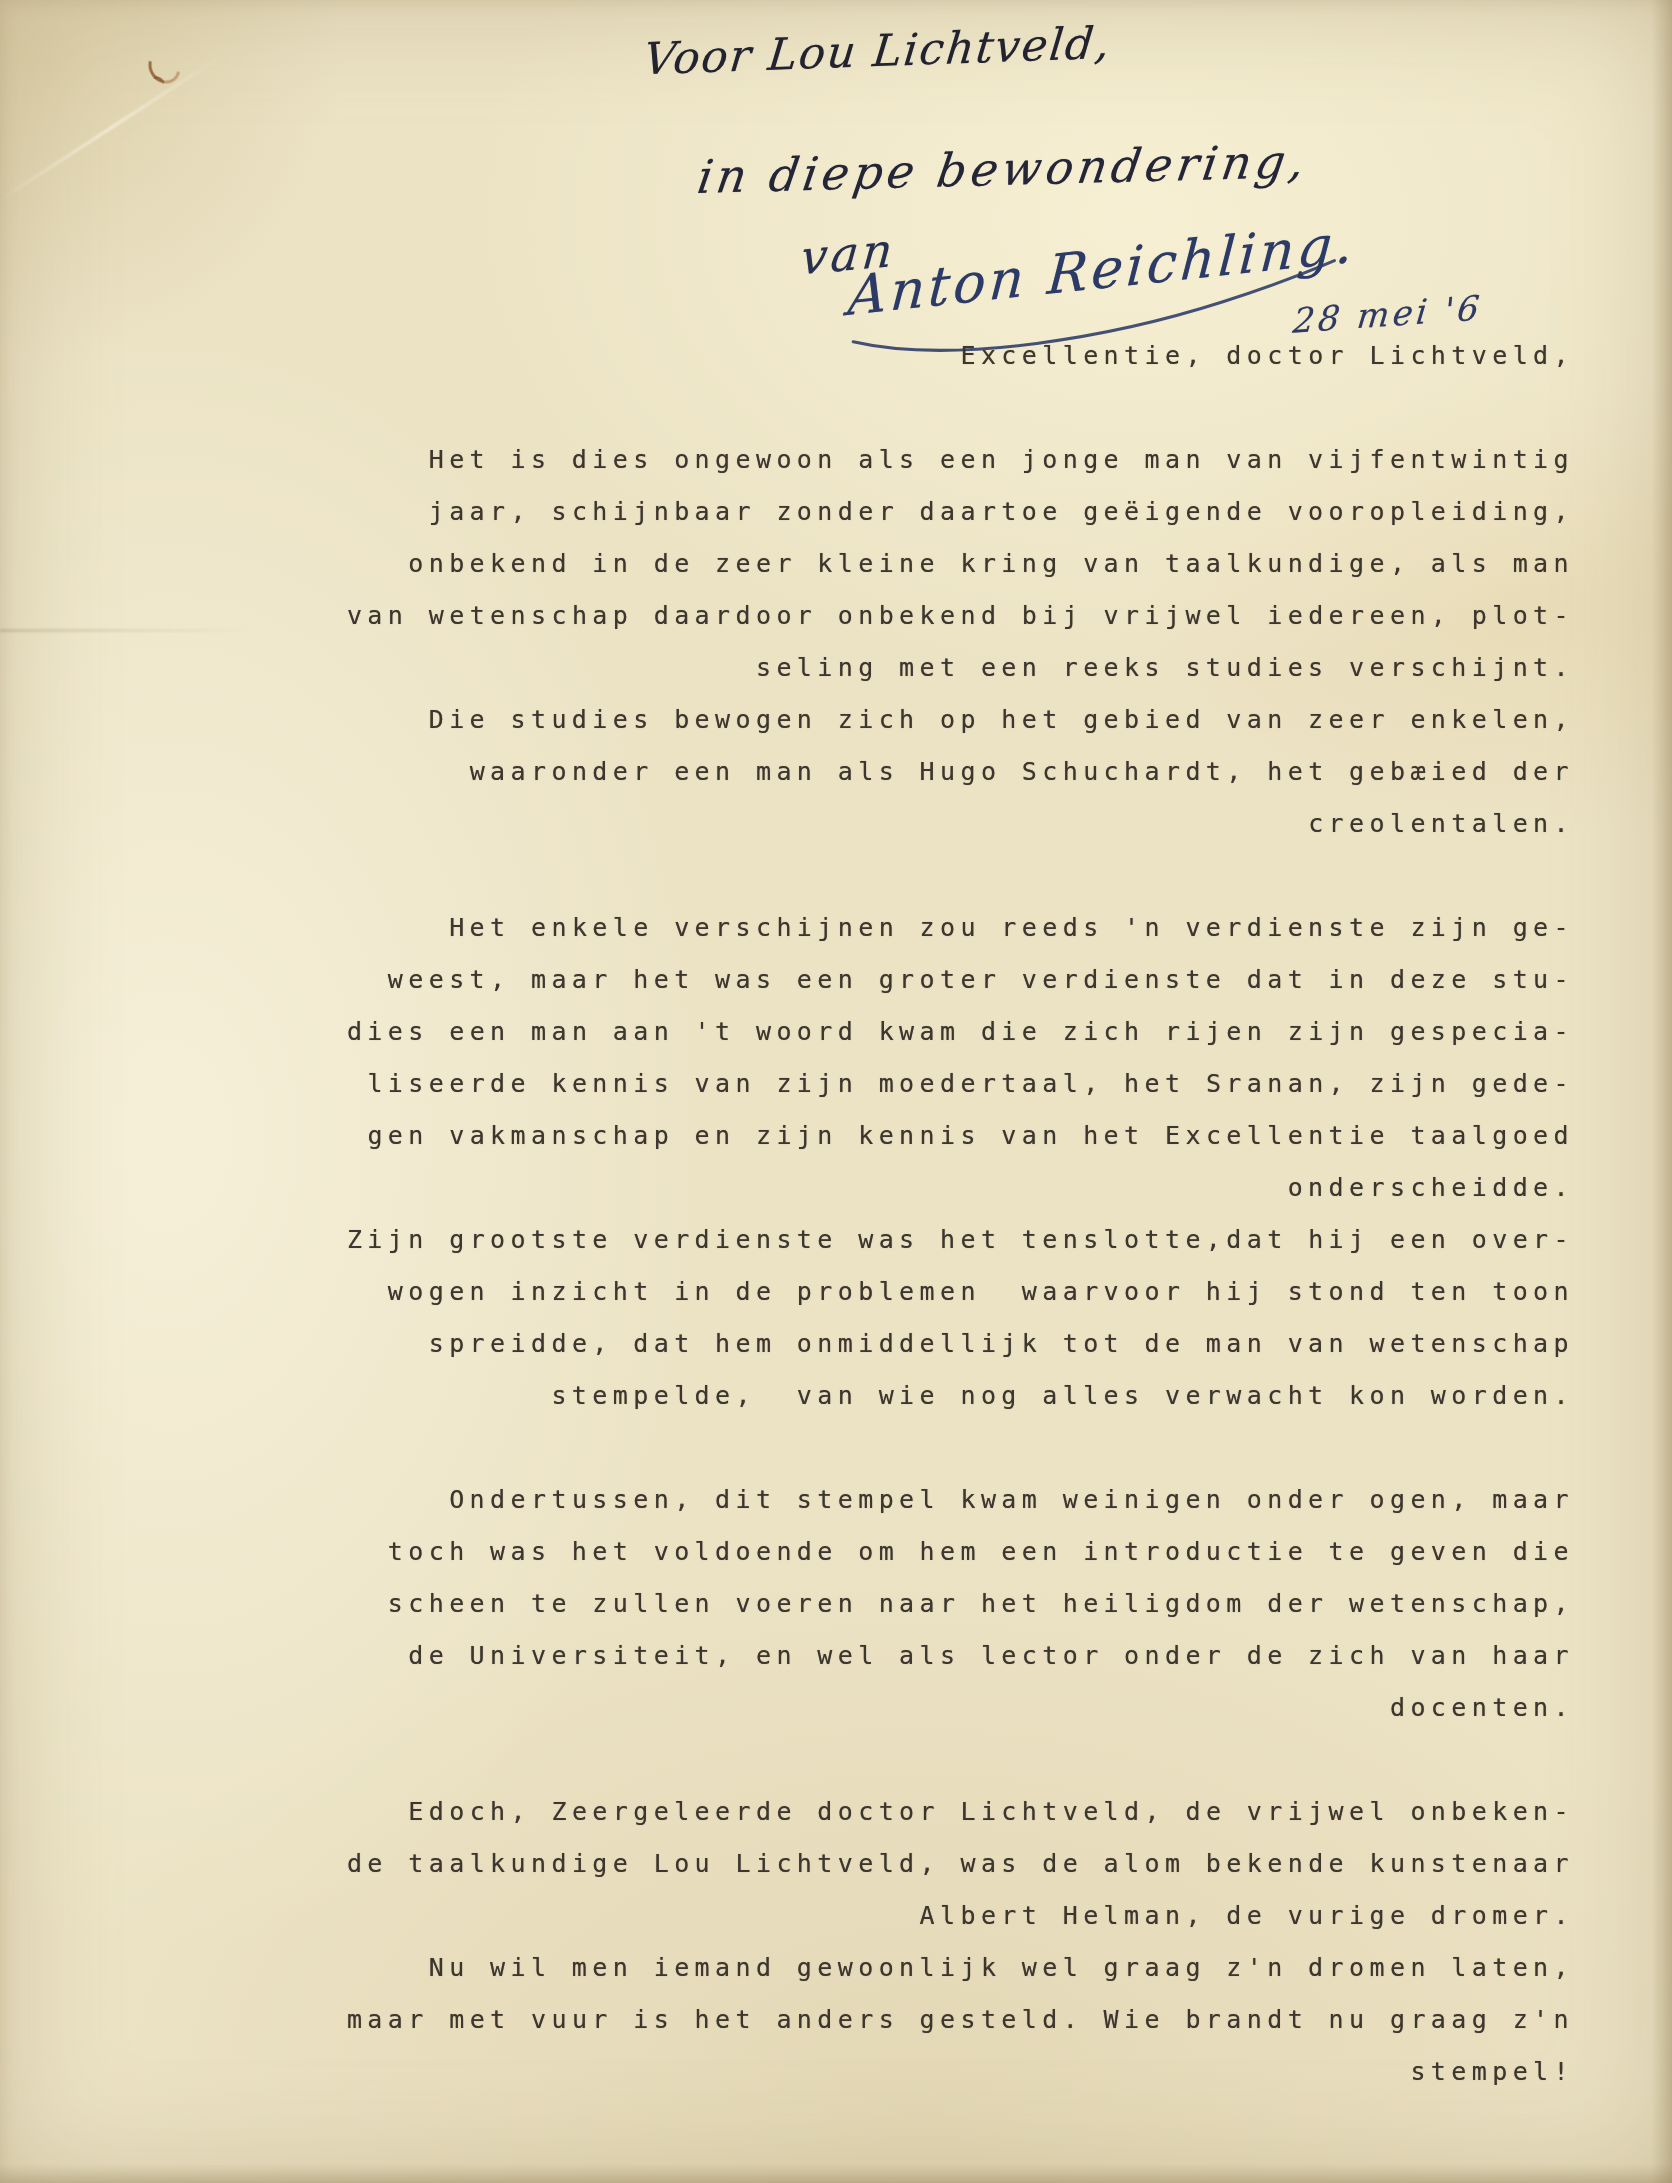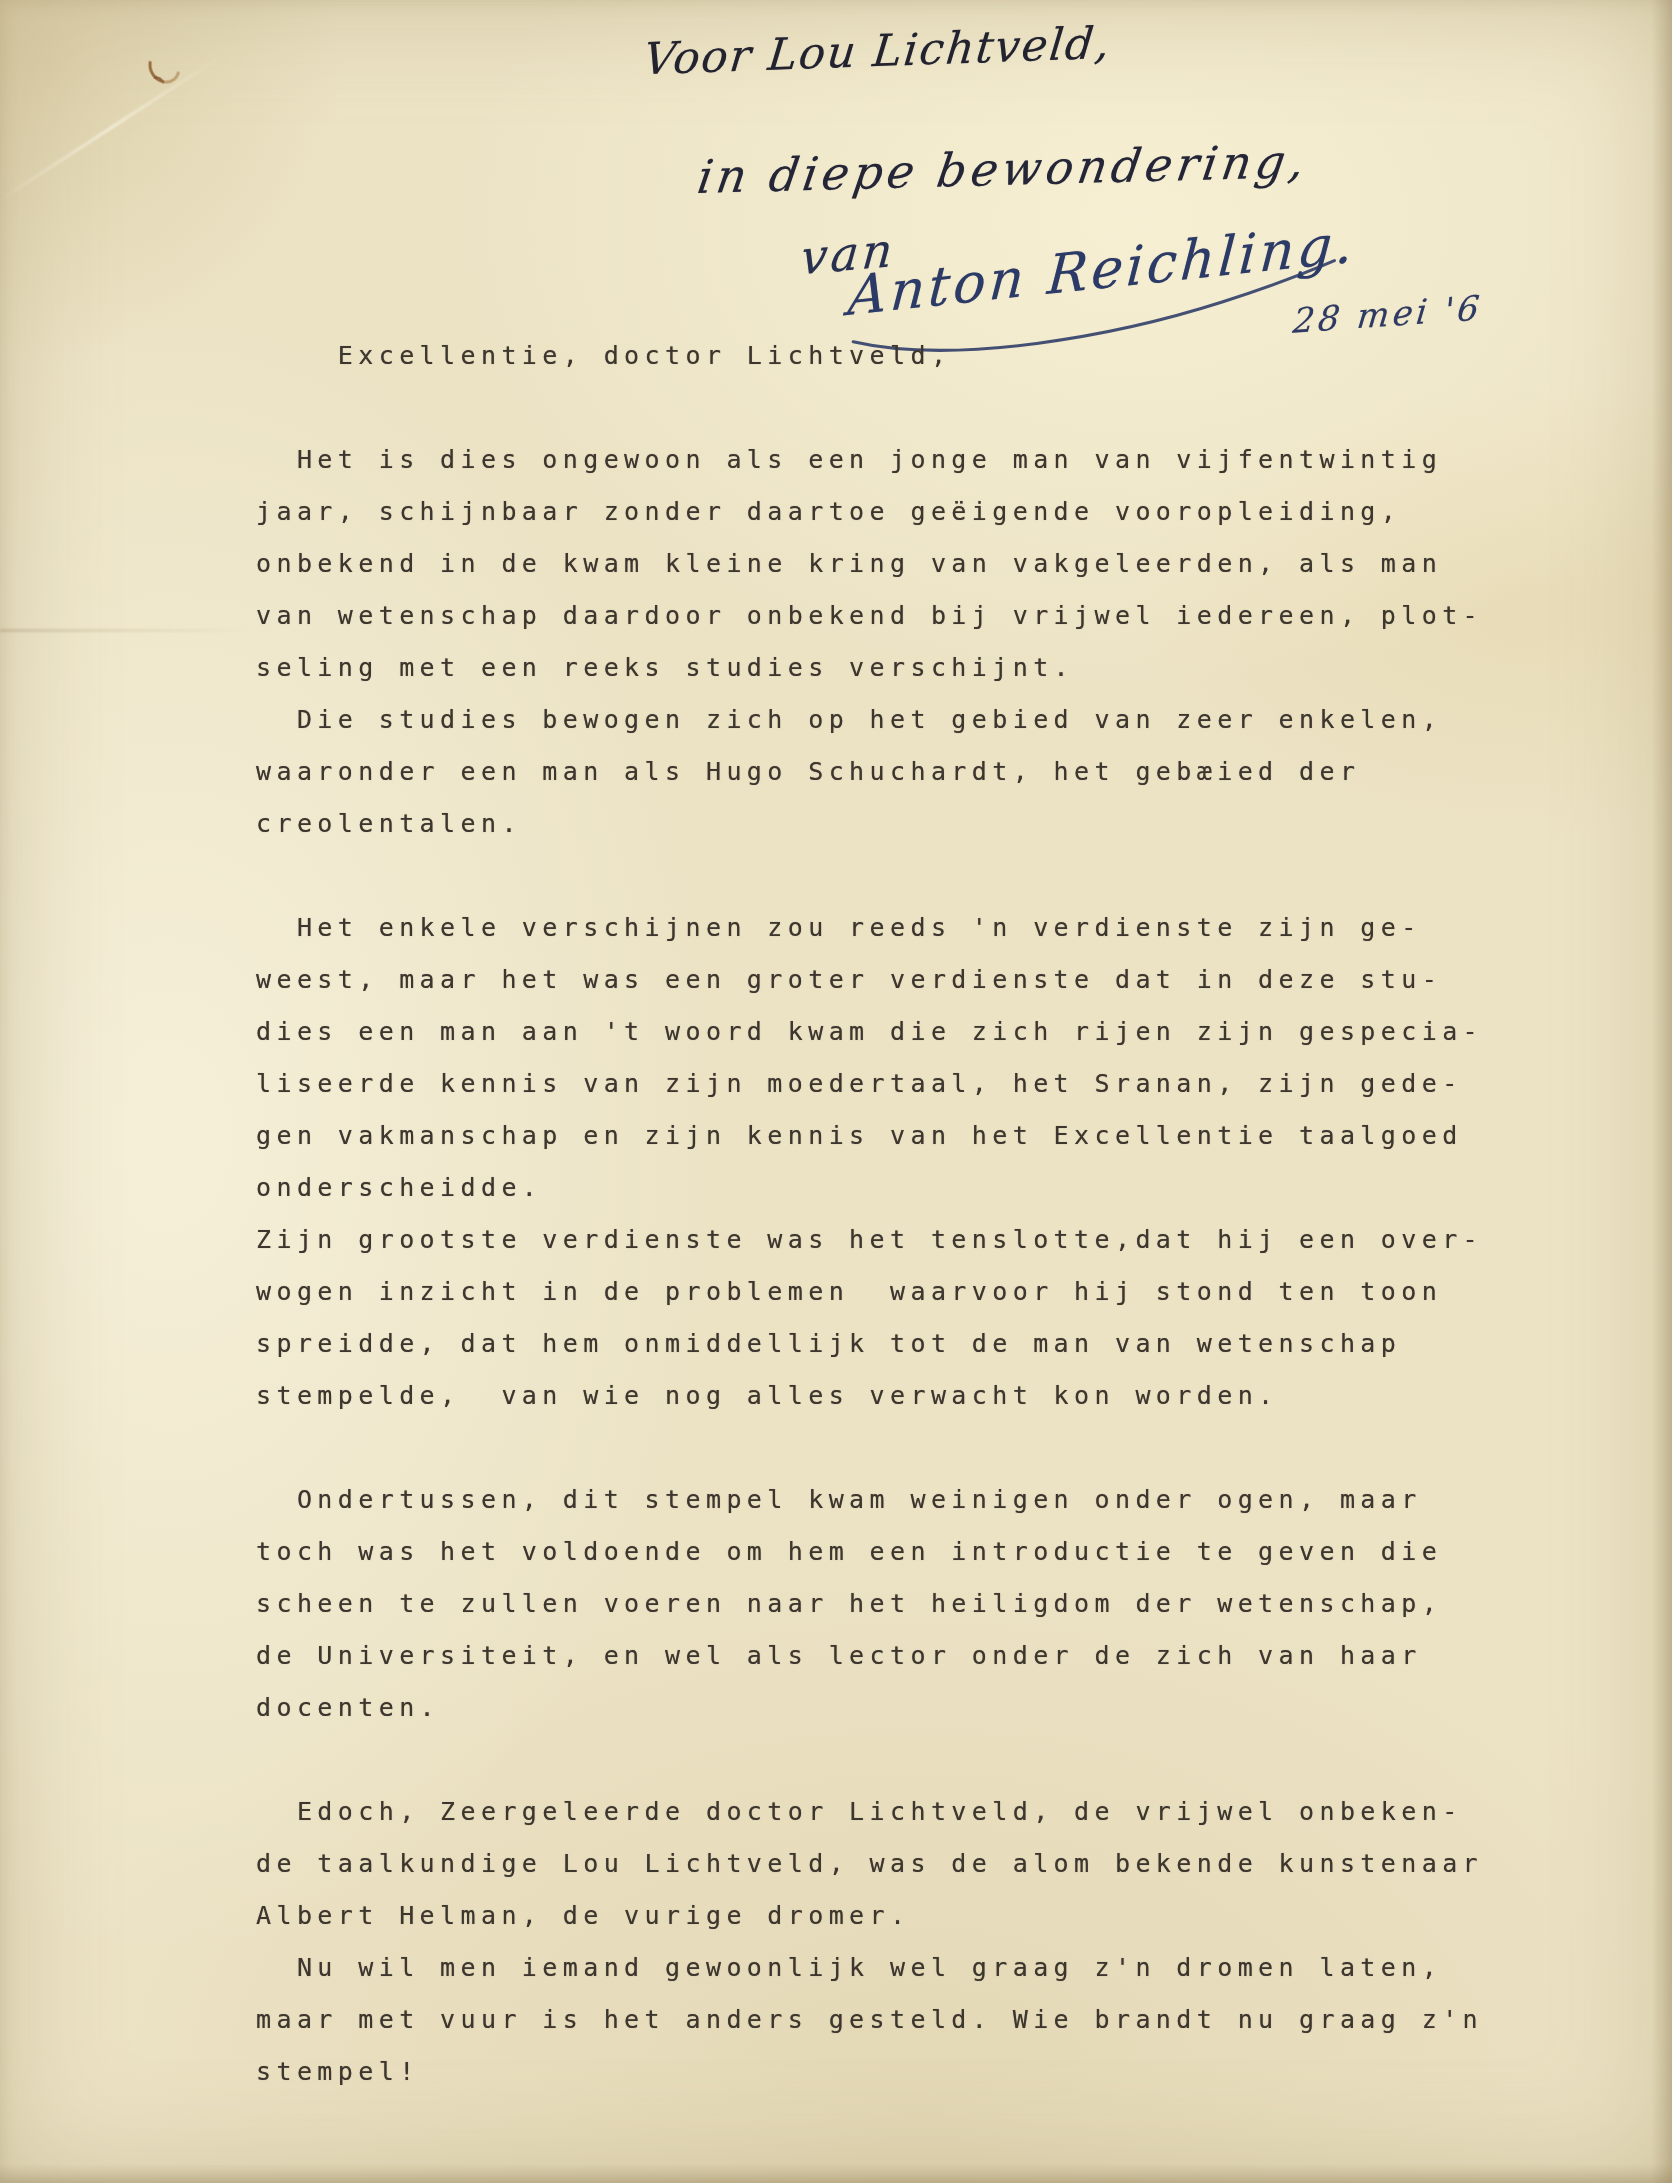--- a/index.html
+++ b/index.html
@@ -18,20 +18,21 @@
       inset 0 0 118px rgba(146,126,82,.32),
       inset 0 0 18.6px rgba(140,120,80,.22);
     font-family:"DejaVu Sans Mono","Liberation Mono",monospace;
   }
   
   .typed{
     position:absolute;left:256px;top:330px;width:1318px;
     font-size:25px;line-height:52px;letter-spacing:5.4px;
     color:#3d362e;
     text-shadow:0 0 0.8px rgba(62,52,40,.55);
+    text-align:right;
   }
   .typed .line{white-space:pre;min-height:52px;}
   
   .hand{
     position:absolute;
     font-family:"DejaVu Serif","Liberation Serif",serif;
     font-style:italic;
     white-space:nowrap;
     text-shadow:0 0 0.8px rgba(30,38,70,.4);
   }
@@ -99,21 +100,21 @@
   <svg class="flourish" viewBox="0 0 610 150" xmlns="http://www.w3.org/2000/svg">
     <path d="M 18 112 C 140 140, 330 105, 455 65 C 520 44, 560 28, 588 16" fill="none" stroke="#2b3a66" stroke-width="3.6" stroke-linecap="round" opacity="0.88"></path>
   </svg>
   <div class="hand hand-date">28 mei '6</div>
 
   <div class="typed" id="letter-body">
       <div class="line">    Excellentie, doctor Lichtveld,</div>
       <div class="line"> </div>
       <div class="line">  Het is dies ongewoon als een jonge man van vijfentwintig</div>
       <div class="line">jaar, schijnbaar zonder daartoe geëigende vooropleiding,</div>
-      <div class="line">onbekend in de kwam kleine kring van vakgeleerden, als man</div>
+      <div class="line">onbekend in de zeer kleine kring van taalkundige, als man</div>
       <div class="line">van wetenschap daardoor onbekend bij vrijwel iedereen, plot-</div>
       <div class="line">seling met een reeks studies verschijnt.</div>
       <div class="line">  Die studies bewogen zich op het gebied van zeer enkelen,</div>
       <div class="line">waaronder een man als Hugo Schuchardt, het gebæied der</div>
       <div class="line">creolentalen.</div>
       <div class="line"> </div>
       <div class="line">  Het enkele verschijnen zou reeds 'n verdienste zijn ge-</div>
       <div class="line">weest, maar het was een groter verdienste dat in deze stu-</div>
       <div class="line">dies een man aan 't woord kwam die zich rijen zijn gespecia-</div>
       <div class="line">liseerde kennis van zijn moedertaal, het Sranan, zijn gede-</div>

